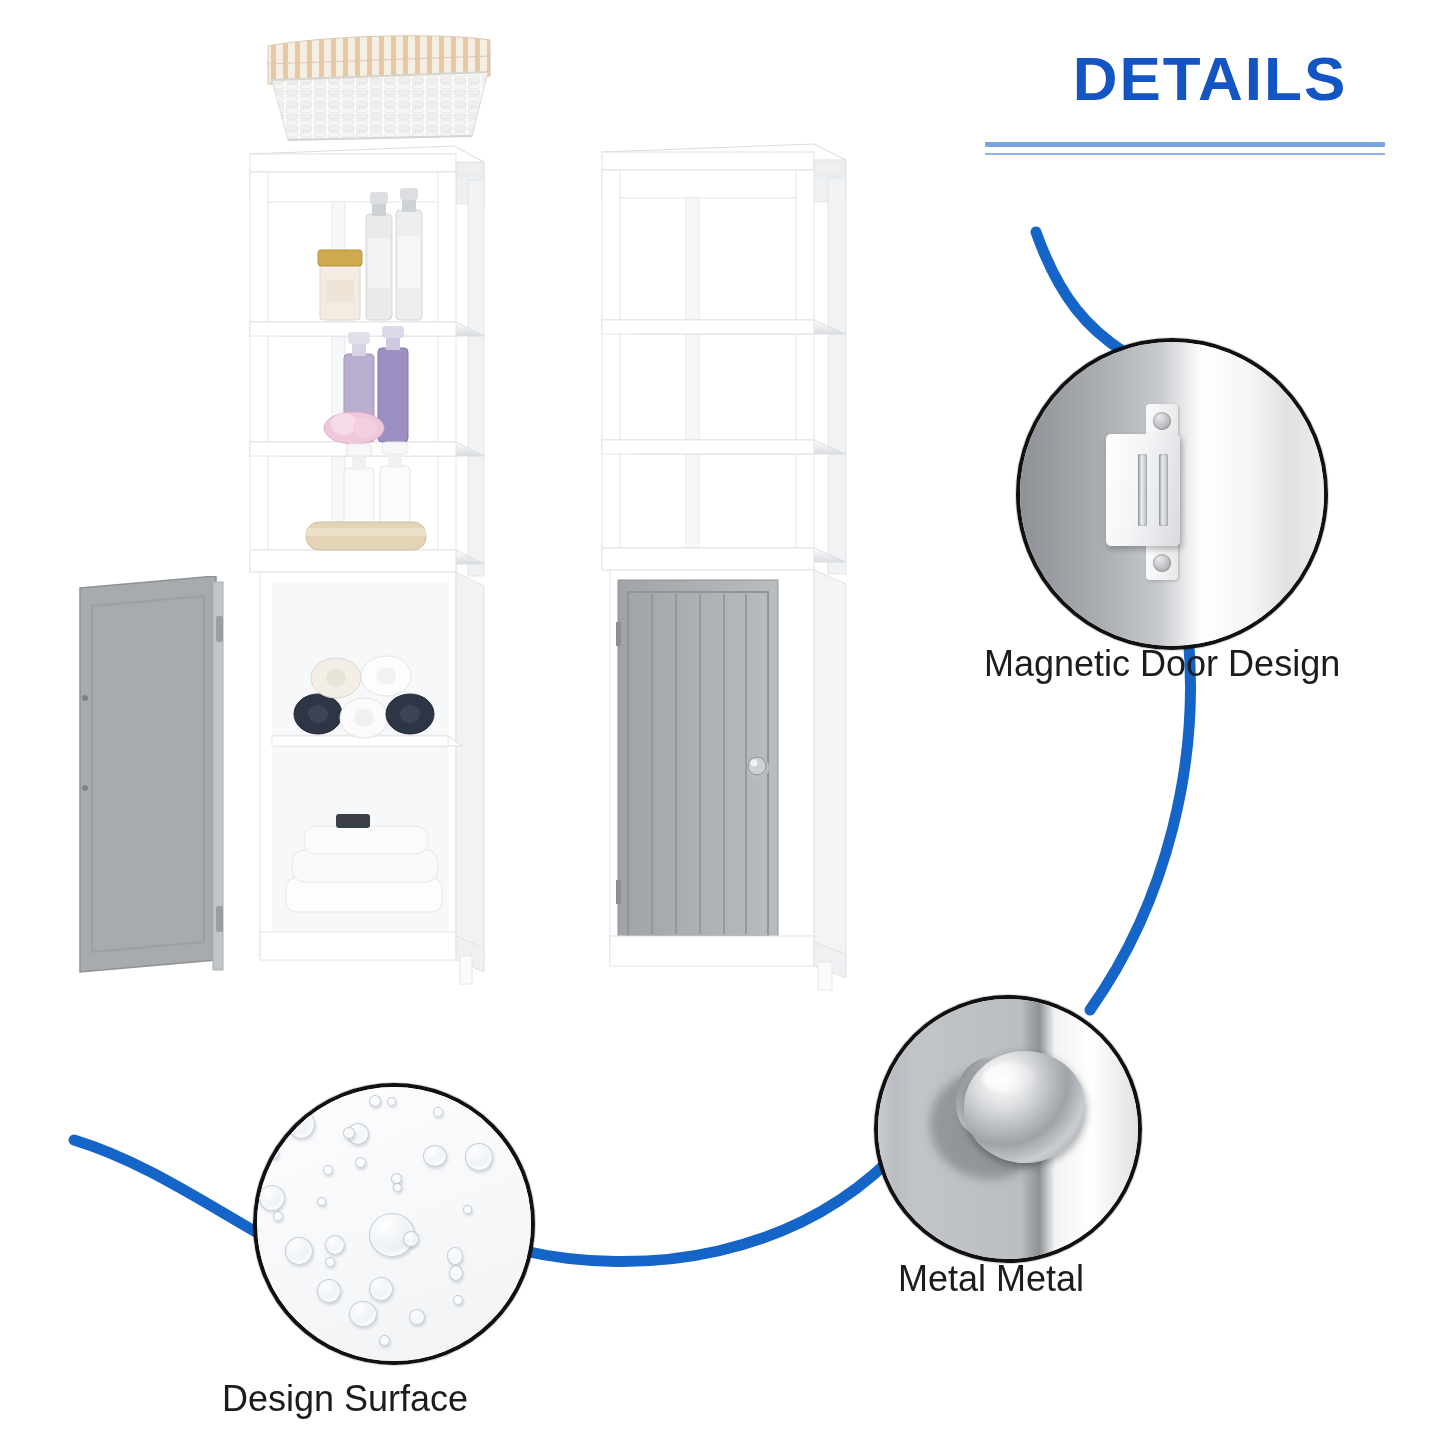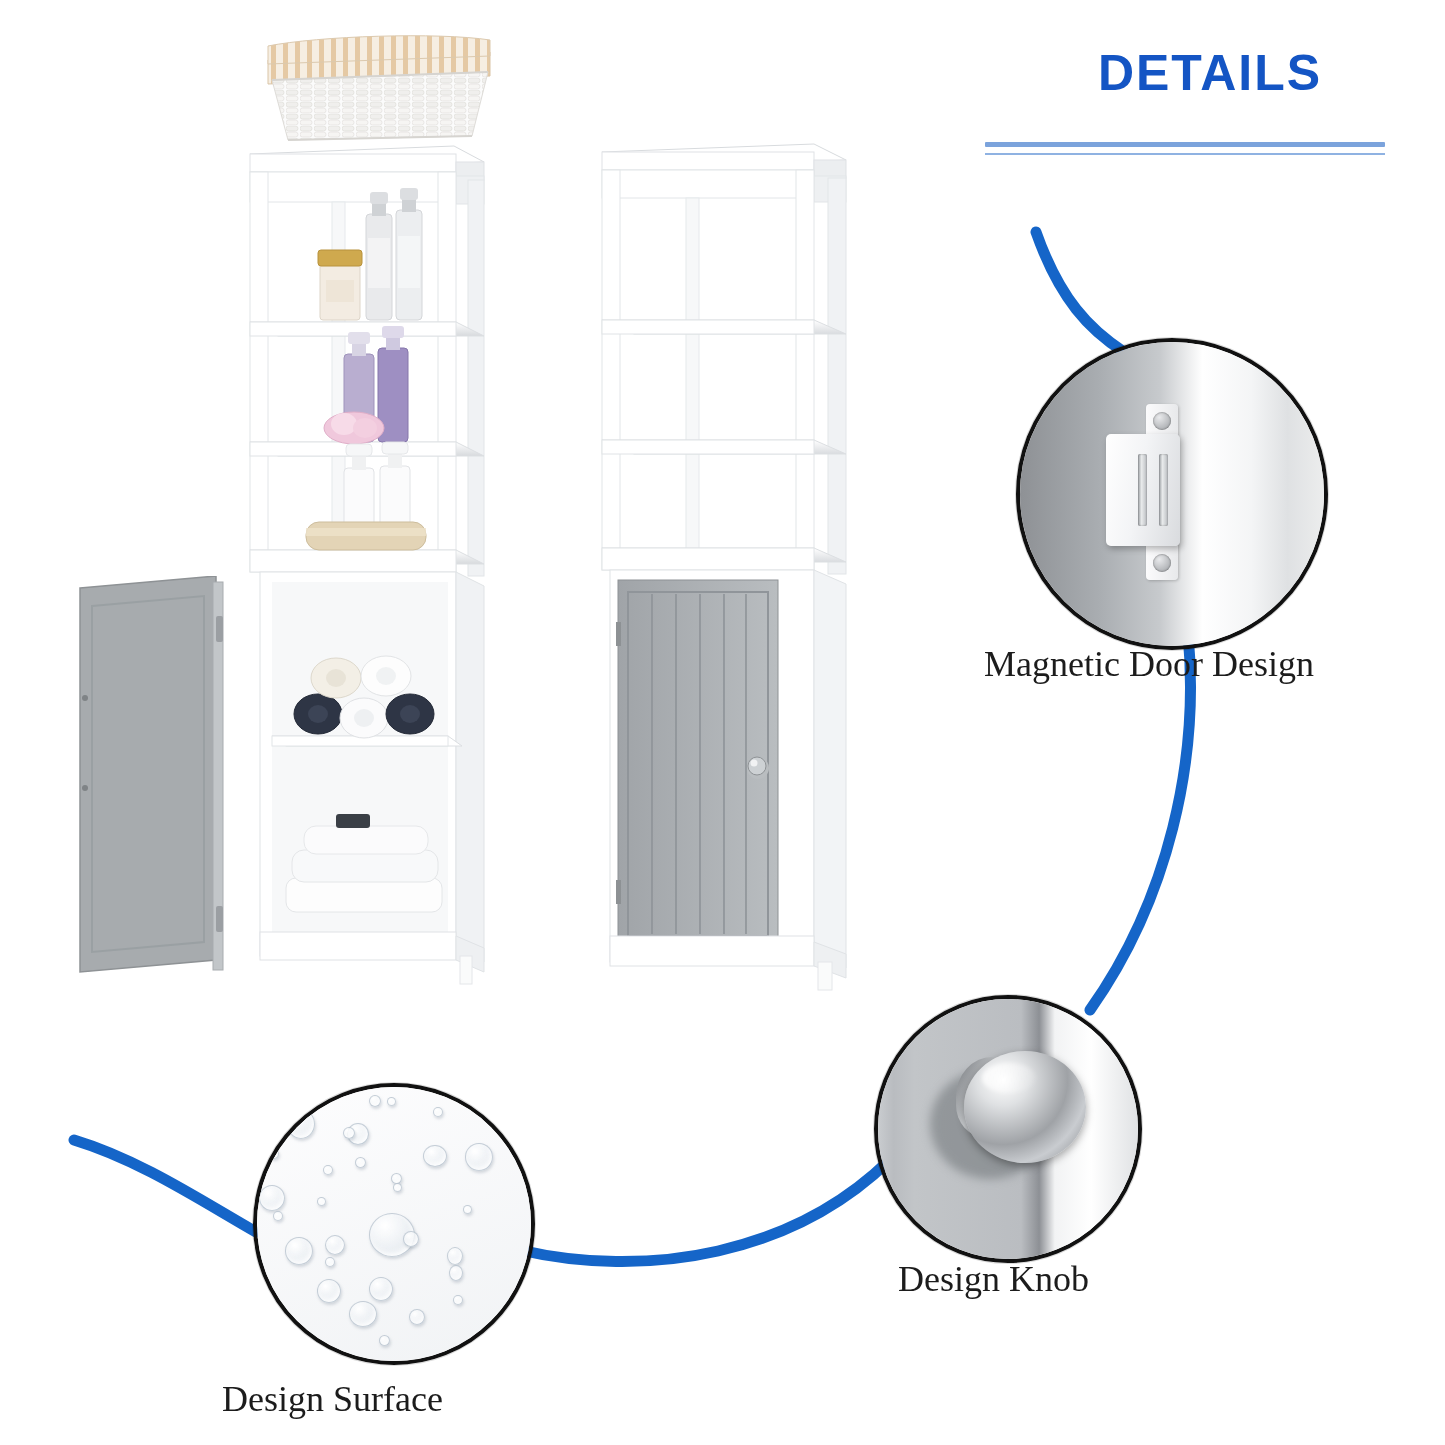--- a/index.html
+++ b/index.html
@@ -10,21 +10,21 @@
     overflow:hidden;
     position:relative;
   }
   .stage{position:absolute;inset:0;}
 
   
   .title{
     position:absolute;left:1000px;top:48px;width:420px;
     text-align:center;
     font-weight:bold;
-    font-size:50px;
+    font-size:62px;
     letter-spacing:2px;
     color:#1455c4;
     line-height:1;
   }
   .rule-thick{
     position:absolute;left:985px;top:142px;width:400px;height:5px;
     background:#7ba3dc;border-radius:1px;
   }
   .rule-thin{
     position:absolute;left:985px;top:153px;width:400px;height:2px;
@@ -40,21 +40,21 @@
   
   .detail-circle{
     position:absolute;border-radius:50%;
     border:4px solid #111;
     overflow:hidden;
     box-shadow:0 0 0 1px rgba(0,0,0,.15);
   }
   .detail-label{
     position:absolute;
     font-size:36px;color:#1c1c1c;white-space:nowrap;
-    font-family:Liberation Serif, serif;
+    font-family:Liberation Sans, sans-serif;
   }
 
   
   .mag-bg{position:absolute;inset:0;
     background:linear-gradient(90deg,#8e9195 0%,#a9adb1 26%,#c7cacd 46%,#ffffff 60%,#f4f5f6 76%,#dfe1e3 88%,#eceded 100%);}
   .mag-body{
     position:absolute;left:86px;top:92px;width:74px;height:112px;border-radius:5px;
     background:linear-gradient(100deg,#ffffff 0%,#f3f4f6 45%,#d9dbde 100%);
     box-shadow:2px 3px 6px rgba(0,0,0,.28);
   }
@@ -349,21 +349,21 @@
   </div>
   <div class="detail-label" style="left:984px;top:643px;">Magnetic Door Design</div>
 
   <div class="detail-circle" style="left:874px;top:995px;width:260px;height:260px;">
     <div class="knob-bg"></div>
     <div class="knob-shadow"></div>
     <div class="knob-stem"></div>
     <div class="knob-cap"></div>
     <div class="knob-gloss"></div>
   </div>
-  <div class="detail-label" style="left:898px;top:1258px;">Design Knob</div>
+  <div class="detail-label" style="left:898px;top:1258px;">Metal Metal</div>
 
   <div class="detail-circle" style="left:253px;top:1083px;width:274px;height:274px;">
     <div class="drop-bg"></div>
     <div style="position:absolute;inset:0;">
       <div class="drop" style="left:112px;top:126px;width:44px;height:42px;"></div>
       <div class="drop" style="left:30px;top:22px;width:26px;height:28px;"></div>
       <div class="drop" style="left:90px;top:36px;width:20px;height:20px;"></div>
       <div class="drop" style="left:166px;top:58px;width:22px;height:20px;"></div>
       <div class="drop" style="left:208px;top:56px;width:26px;height:26px;"></div>
       <div class="drop" style="left:2px;top:98px;width:24px;height:24px;"></div>

